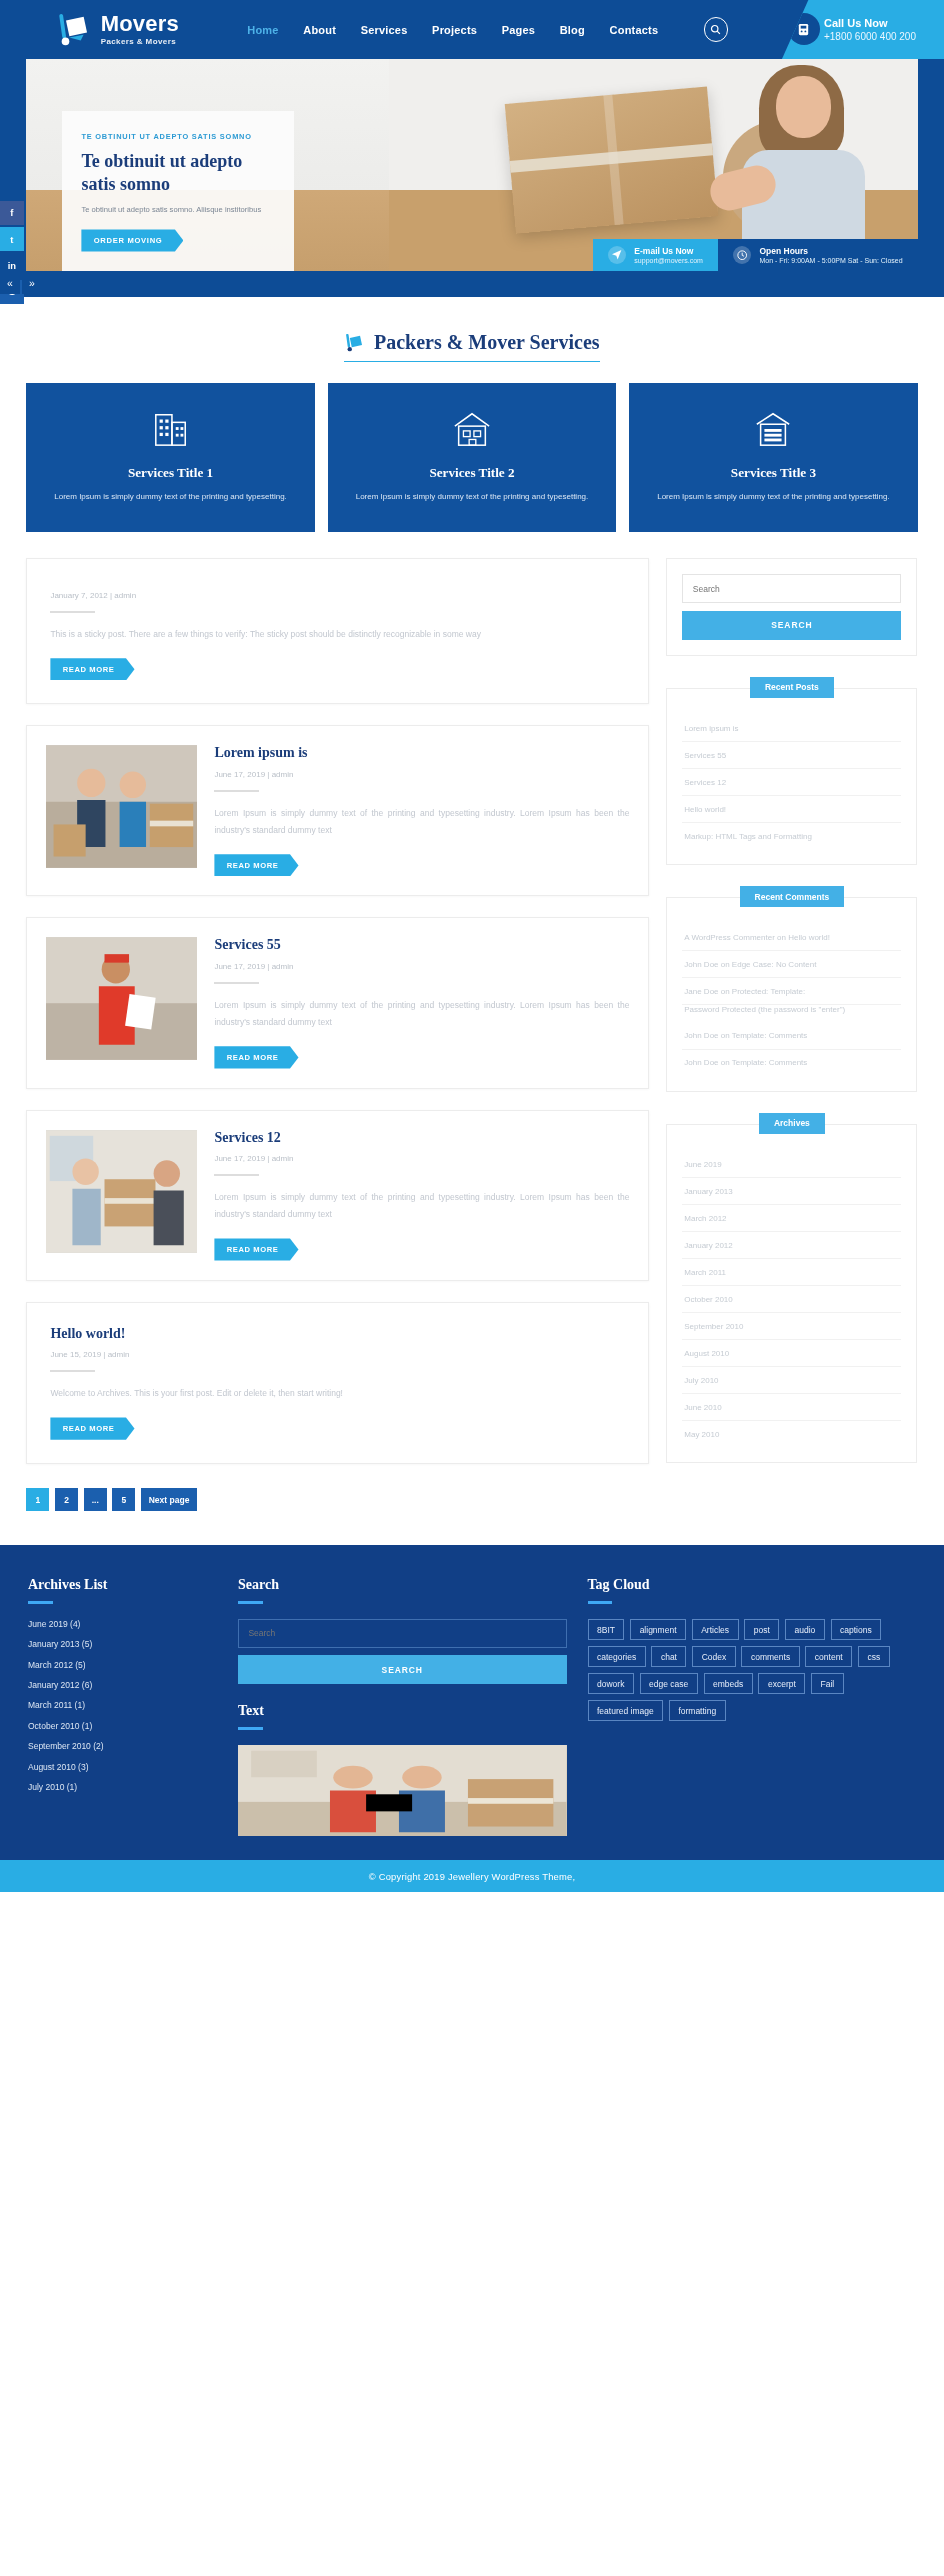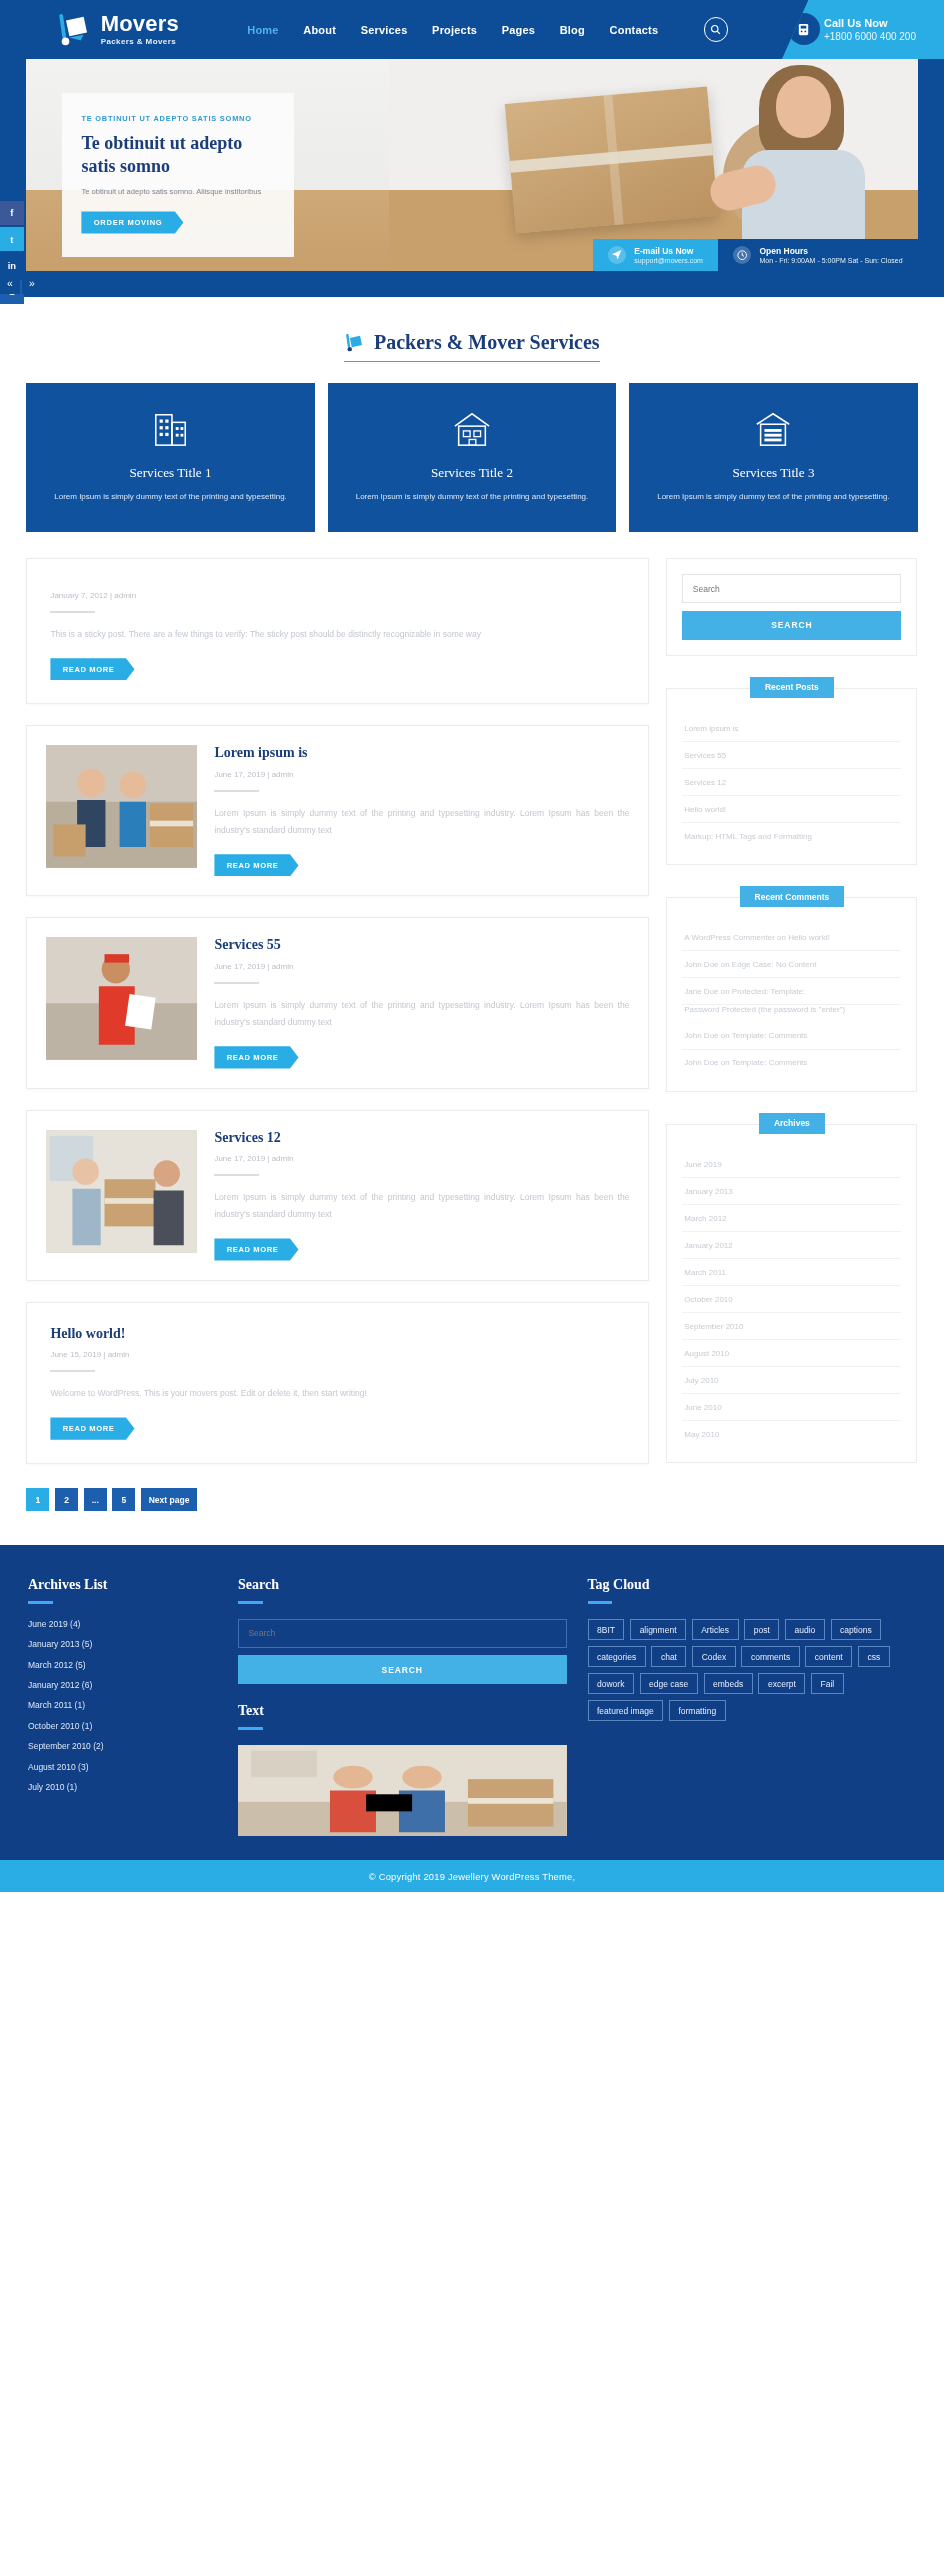--- a/index.html
+++ b/index.html
@@ -90,21 +90,21 @@
   }
   .person-body{
     position:absolute; right:53px; top:91px; width:123px; height:123px;
     background:#cfd9e2; border-radius:26.4px 26.4px 0 0;
   }
   .person-arm{
     position:absolute; right:142px; top:110px; width:66px; height:38px;
     background:#e8bb9a; border-radius:19px; transform:rotate(-14deg);
   }
   .hero-card {
-    position: absolute; left: 36px; top: 34px;
+    position: absolute; left: 36px; top: 52px;
     width: 232px; padding: 21px 19px 23px 19px;
     background: rgba(252,252,252,.93);
   }
   .hero-eyebrow { color: #2d9bd4; font-size: 7.4px; font-weight: bold; letter-spacing: 0.8px; }
   .hero-title {
     color: #1b3d7a; font-size: 18px; font-weight: bold; line-height: 1.28;
     margin-top: 8.5px; font-family: "Liberation Serif", serif;
   }
   .hero-desc { color: #7b8694; font-size: 7.6px; line-height: 1.6; margin-top: 8.5px; }
   .btn-arrow {
@@ -149,21 +149,21 @@
     font-family: "Liberation Serif", serif;
     color: #1b3d7a; font-size: 20px; font-weight: bold;
     border-bottom: 1.9px solid #29ade4; padding-bottom: 6.6px;
   }
   .svc-row { display: flex; gap: 13.2px; padding: 0 26.4px; }
   .svc-card {
     flex: 1; background: #11529e; color: #fff; text-align: center;
     padding: 24.6px 21px 28px;
   }
   .svc-icon { height: 42px; display:flex; align-items:center; justify-content:center; margin-bottom: 15px; }
-  .svc-name { font-size: 13.2px; font-weight: normal; font-family: "Liberation Serif", serif; }
+  .svc-name { font-size: 13.2px; font-weight: bold; font-family: "Liberation Serif", serif; }
   .svc-desc { font-size: 8px; line-height: 1.75; margin-top: 9.4px; color: #dbe7f5; }
 
   
   .content { display: flex; gap: 17px; padding: 26.4px 26.4px 0; align-items: flex-start; }
   .posts { width: 623px; }
   .post {
     background: #fff; border: 0.9px solid #ececec; box-shadow: 0 0.9px 2.8px rgba(0,0,0,.05);
     margin-bottom: 21px; padding: 23px;
   }
   .post.with-img { display: flex; gap: 17px; padding: 19px; }
@@ -505,21 +505,21 @@
           <div class="readmore">READ MORE</div>
         </div>
       </div>
 
       <div class="post">
         <div class="post-title">
           <span>Hello world!</span>
         </div>
         <div class="post-meta">June 15, 2019 |  admin</div>
         <div class="post-rule"></div>
-        <div class="post-text">Welcome to WordPress. This is your movers post. Edit or delete it, then start writing!</div>
+        <div class="post-text">Welcome to Archives. This is your first post. Edit or delete it, then start writing!</div>
         <div class="readmore">READ MORE</div>
       </div>
     </div>
 
     <div class="sidebar">
 
       <div class="widget">
         <div class="widget-box">
           <input class="w-input" placeholder="Search" style="">
           <button class="w-btn">SEARCH</button>

